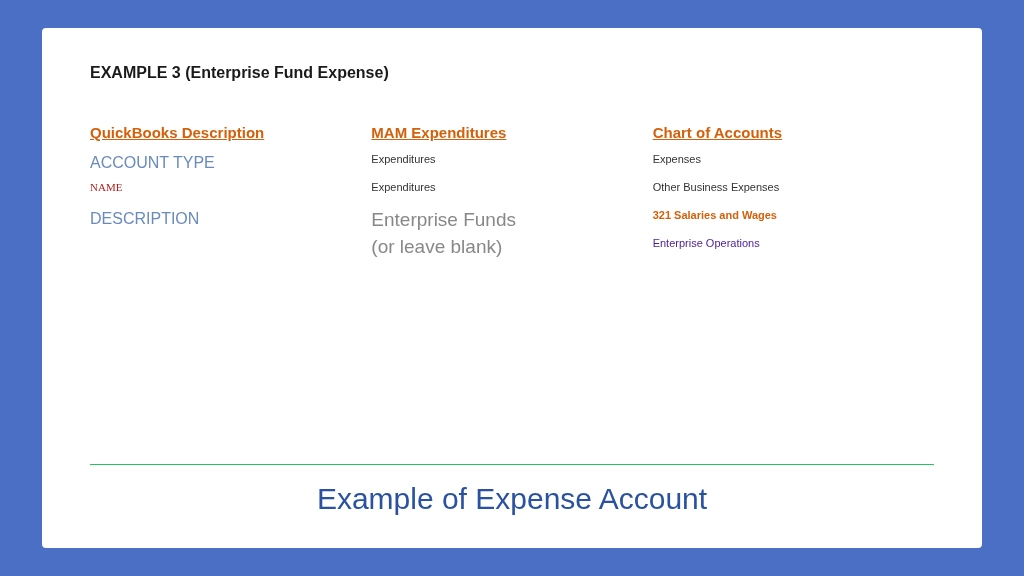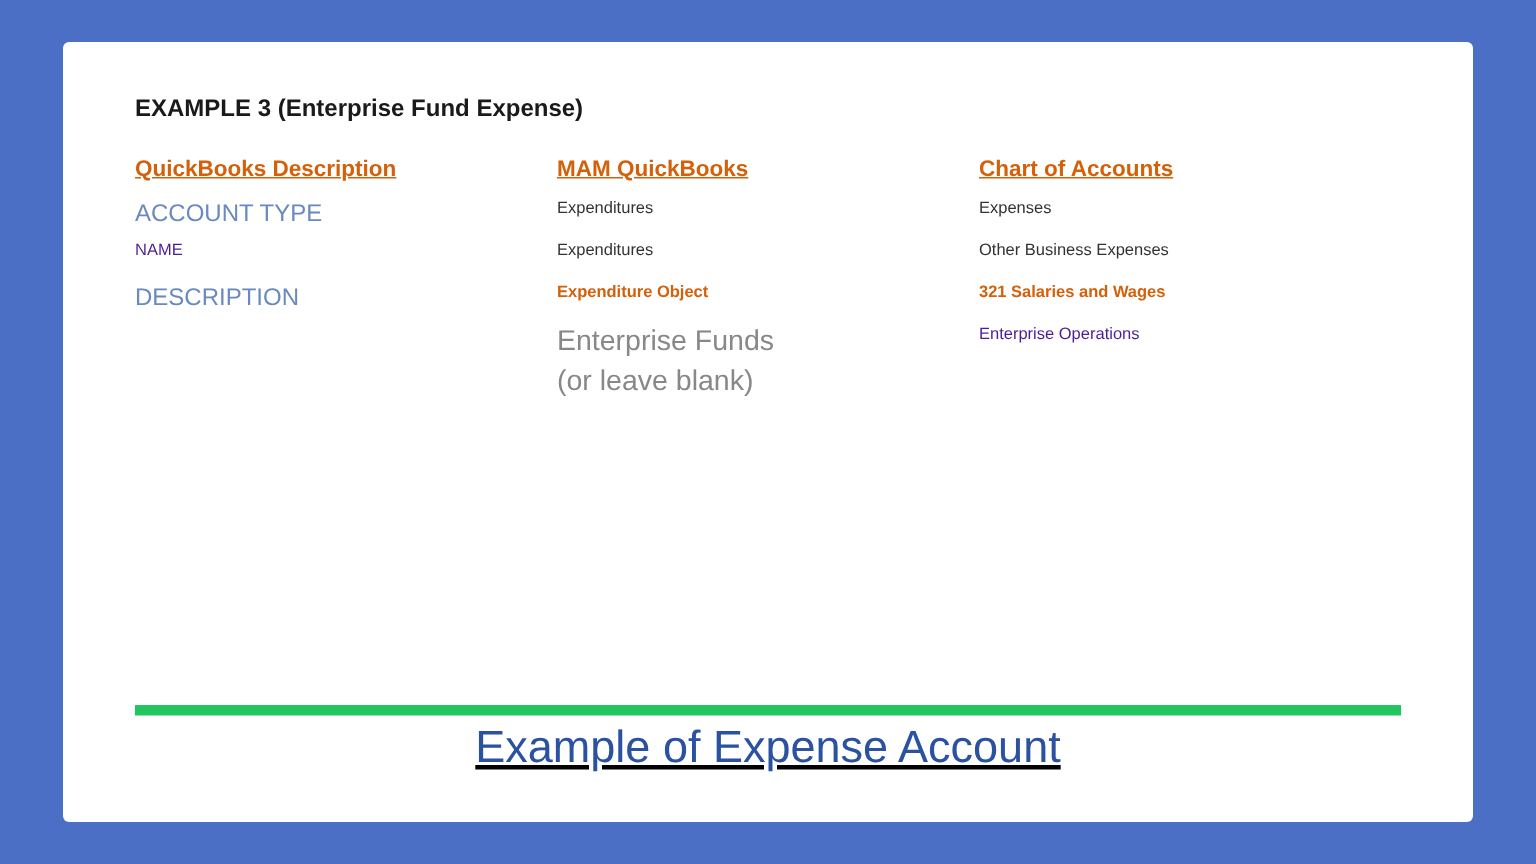--- a/index.html
+++ b/index.html
@@ -40,20 +40,21 @@
     .table-section {
       display: flex;
       gap: 0;
     }
 
     .col {
       flex: 1;
       display: flex;
       flex-direction: column;
       gap: 0;
+      margin-top: 20px;
     }
 
     .col-header {
       font-size: 15px;
       font-weight: bold;
       text-decoration: underline;
       margin-bottom: 10px;
     }
 
     .col-header.orange {
@@ -66,43 +67,43 @@
       color: #555;
     }
 
     .row-item.blue-label {
       color: #6a8abf;
       text-transform: uppercase;
       font-size: 16px;
     }
 
     .row-item.orange {
-      color: #4c1d95;
+      color: #b91c1c;
+      font-family: Liberation Serif, serif;
     }
 
     .row-item.dark {
       color: #333;
     }
 
     .row-item.orange-bold {
       color: #d4600a;
       font-weight: bold;
     }
 
     .description-note {
       font-size: 19px;
       color: #888;
       line-height: 1.4;
     }
 
     .bottom-title {
-      border-top: 7px solid #22c55e;
-      padding-top: 2px;
+      border-top: 1px solid #22c55e;
+      padding-top: 14px;
       text-align: center;
-      text-decoration: underline;
     }
 
     .bottom-title h2 {
       font-size: 30px;
       color: #2a52a0;
       font-weight: normal;
       line-height: 1.3;
     }
 
     .rows-group {
@@ -138,30 +139,27 @@
           <div class="row-line">
             <span class="row-item orange">NAME</span>
           </div>
           <div class="row-line tall">
             <span class="row-item blue-label">DESCRIPTION</span>
           </div>
         </div>
       </div>
 
       <div class="col">
-        <div class="col-header orange">MAM QuickBooks</div>
+        <div class="col-header orange">MAM Expenditures</div>
         <div class="rows-group">
           <div class="row-line">
             <span class="row-item dark">Expenditures</span>
           </div>
           <div class="row-line">
             <span class="row-item dark">Expenditures</span>
-          </div>
-          <div class="row-line">
-            <span class="row-item orange-bold">Expenditure Object</span>
           </div>
           <div class="row-line tall">
             <span class="description-note">Enterprise Funds<br>(or leave blank)</span>
           </div>
         </div>
       </div>
 
       <div class="col">
         <div class="col-header orange">Chart of Accounts</div>
         <div class="rows-group">

